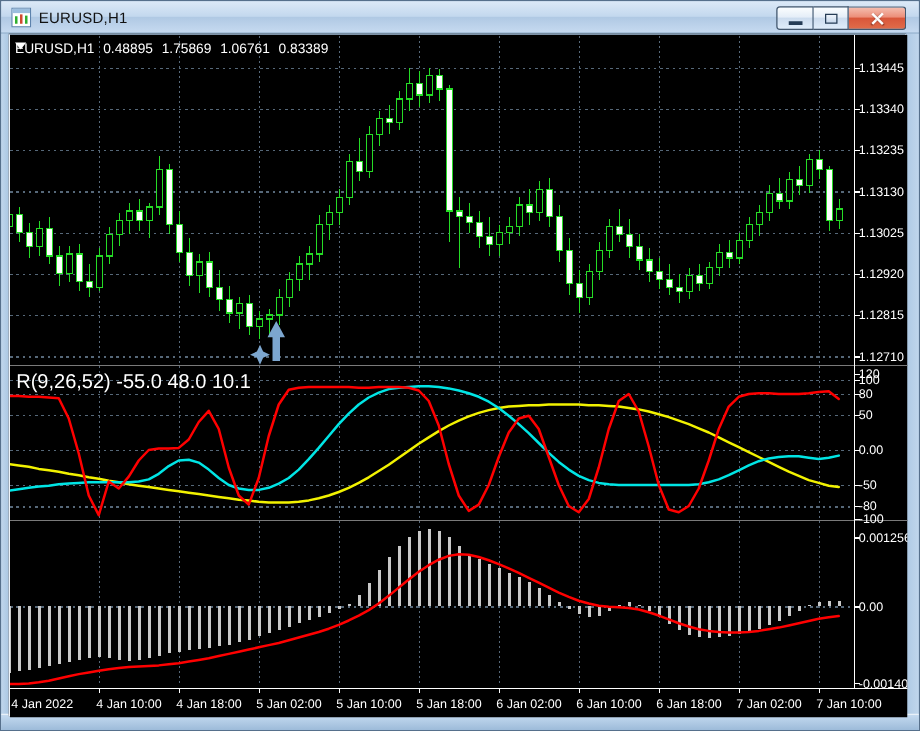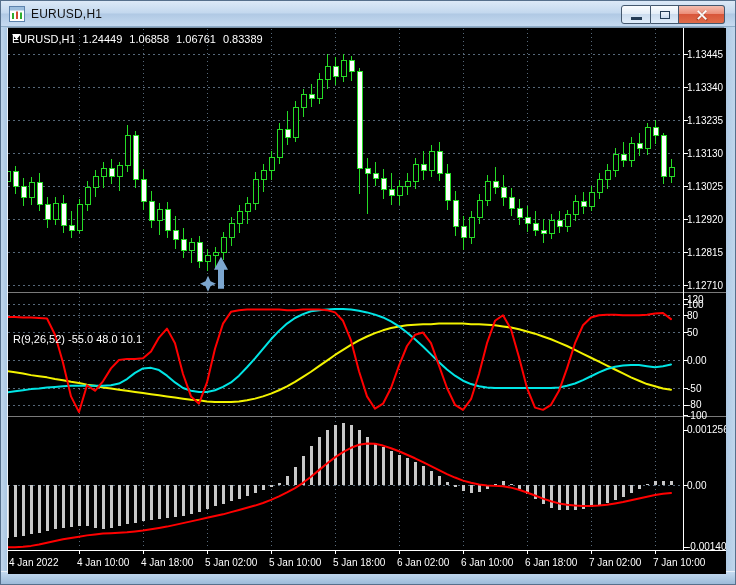--- a/index.html
+++ b/index.html
@@ -33,21 +33,21 @@
   .glyph-x::after{transform:rotate(-45deg);}
   .client{
     position:absolute;left:6px;top:26px;width:718px;height:546px;
     background:#000;border:1px solid #eef3f9;border-top-color:#7e93a8;
   }
   .client svg{position:absolute;left:0;top:0;}
   .ohlc-header{
     position:absolute;left:4px;top:5px;color:#fff;font-size:11px;
     display:flex;align-items:center;gap:7px;white-space:nowrap;z-index:3;
   }
-  .ind-label{position:absolute;left:5px;color:#fff;font-size:11px;z-index:3;white-space:nowrap;margin-top:36px;}
+  .ind-label{position:absolute;left:5px;color:#fff;font-size:16px;z-index:3;white-space:nowrap;}
   .bottom-border{position:absolute;left:0;bottom:0;width:100%;height:13px;
     background:linear-gradient(#c4daf0,#9dbbd9);border-top:1px solid #e9f1f9;}
   .side-border{position:absolute;top:26px;bottom:0;width:6px;background:linear-gradient(90deg,#c0d6ec,#aac7e3);}
   .side-border.right{right:0;width:12px;background:linear-gradient(90deg,#aac7e3,#c0d6ec);}
 </style>
 </head>
 <body>
 
 <div class="window">
 
@@ -76,22 +76,22 @@
   <div class="side-border" style="left:0"></div>
   <div class="side-border right"></div>
   <div class="bottom-border"></div>
 
   <div class="client">
     <div class="ohlc-header">
       <svg width="9" height="7" viewBox="0 0 9 7">
           <polygon points="0,1 9,1 4.5,6.5" fill="#ffffff"></polygon>
         </svg>
       <span>EURUSD,H1</span>
-      <span>1.24449</span>
-      <span>1.06858</span>
+      <span>0.48895</span>
+      <span>1.75869</span>
       <span>1.06761</span>
       <span>0.83389</span>
     </div>
     <div class="ind-label" style="top:269px">R(9,26,52) -55.0 48.0 10.1</div>
     <svg id="chart" width="718" height="546">
         <rect x="0" y="0" width="718" height="546" fill="#000000"></rect>
         <defs>
           <clipPath id="clipMain">
             <rect x="0" y="1" width="675" height="263"></rect>
           </clipPath>

